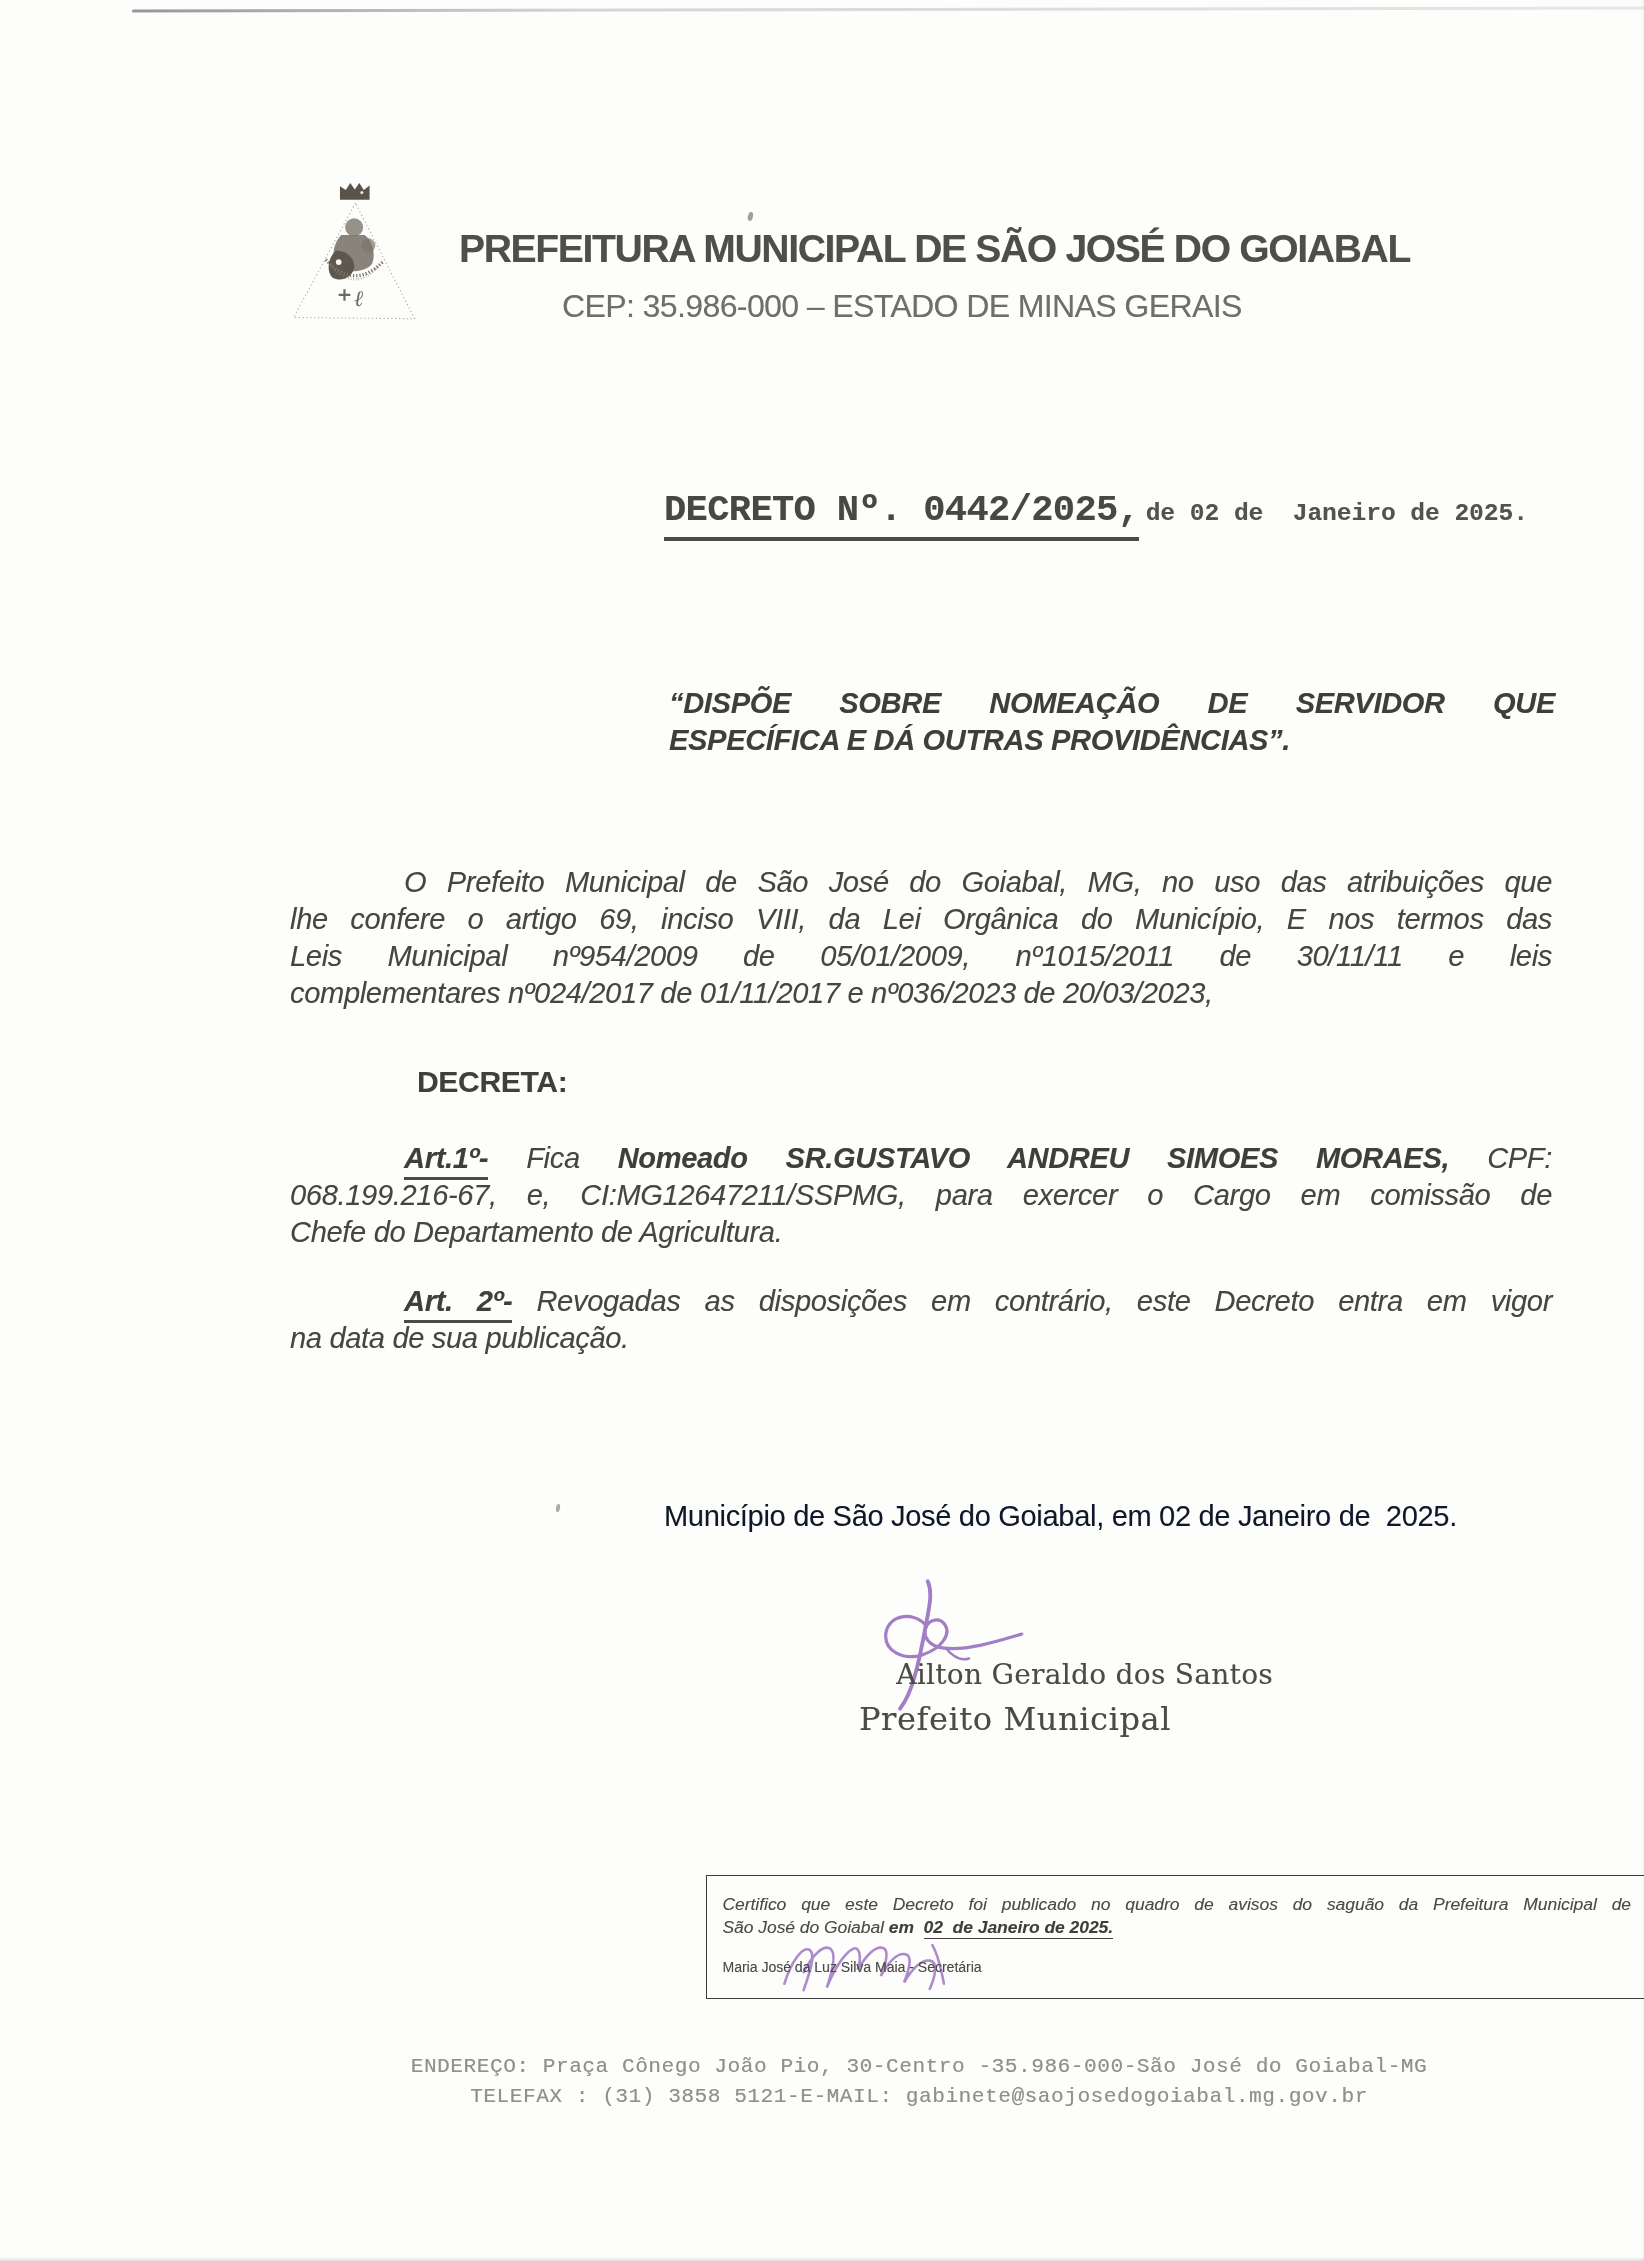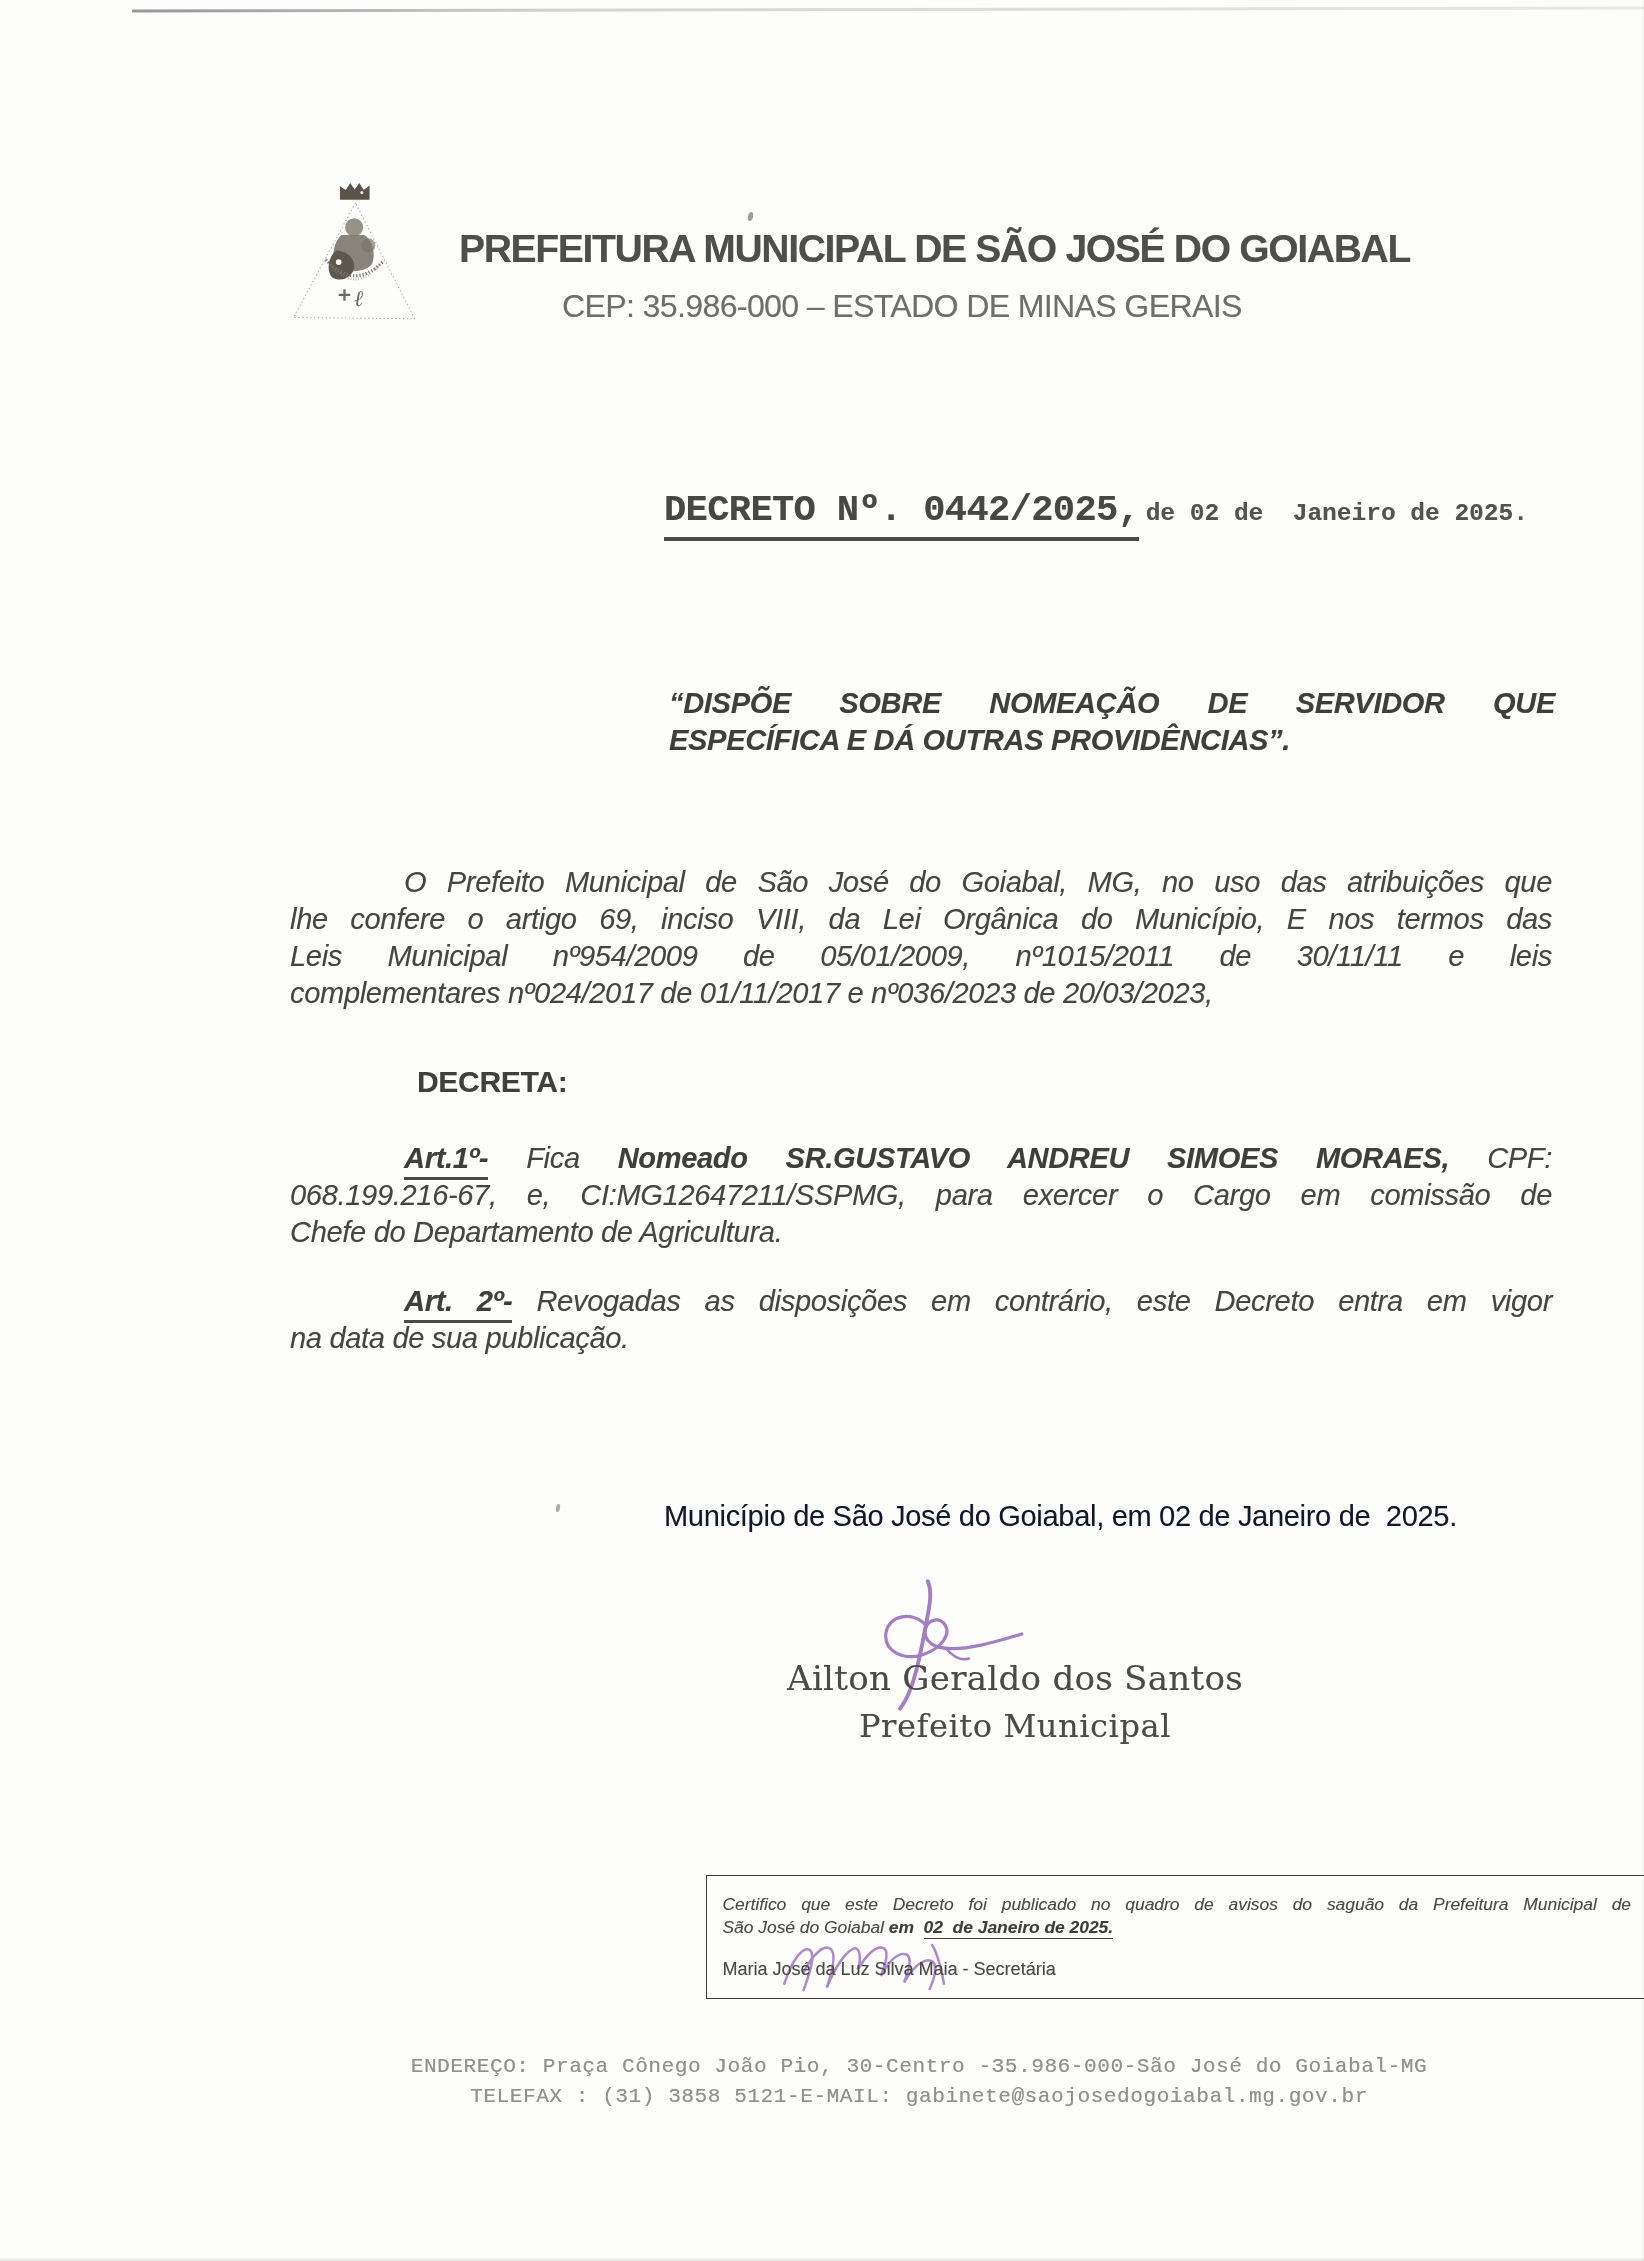--- a/index.html
+++ b/index.html
@@ -48,31 +48,31 @@
 
   .preamble{left:290px;top:864px;width:1262px;}
   .decreta{left:417px;top:1065px;font-size:30px;font-weight:bold;color:#3f3f3d;letter-spacing:-0.3px;}
   .article1{left:290px;top:1140px;width:1262px;}
   .article2{left:290px;top:1283px;width:1262px;}
 
   .publish{left:1016px;top:1392px;font-size:29px;letter-spacing:-0.3px;color:#454543;white-space:nowrap;}
   .place-date{left:664px;top:1500px;font-size:29px;letter-spacing:-0.3px;color:#0f172a;white-space:pre-wrap;}
 
   .sig-block{left:757px;top:1658px;width:516px;text-align:center;font-family:"DejaVu Serif",serif;color:#4a4a47;}
-  .sig-name{font-size:34px;letter-spacing:0.3px;}
+  .sig-name{font-size:28px;letter-spacing:0.3px;text-align:right;}
   .sig-role{font-size:32px;margin-top:9px;letter-spacing:0.6px;}
 
   .cert-box{
     left:706px;top:1875px;width:940px;height:124px;
     border:1.9px solid #3c3c3a;box-sizing:border-box;
     padding:17px 14px 0 15.5px;
   }
   .cert-box .line{font-size:17.4px;line-height:23px;letter-spacing:0;color:#4a4a48;}
   .cert-box .r-bu{border-bottom:1.9px solid #3f3f3d;padding-bottom:0.6px;}
-  .cert-secretary{position:absolute;left:15.5px;top:83px;font-size:18px;color:#4a4a48;white-space:nowrap;}
+  .cert-secretary{position:absolute;left:15.5px;top:83px;font-size:14px;color:#4a4a48;white-space:nowrap;}
 
   .footer{
     left:290px;top:2052px;width:1258px;text-align:center;
     font-family:"Liberation Mono",monospace;
     font-size:21px;line-height:30px;letter-spacing:0.6px;color:#90908c;
     text-shadow:0.3px 0.3px 0.3px rgba(140,140,136,0.5);
   }
 
   
   .scan-topline{

